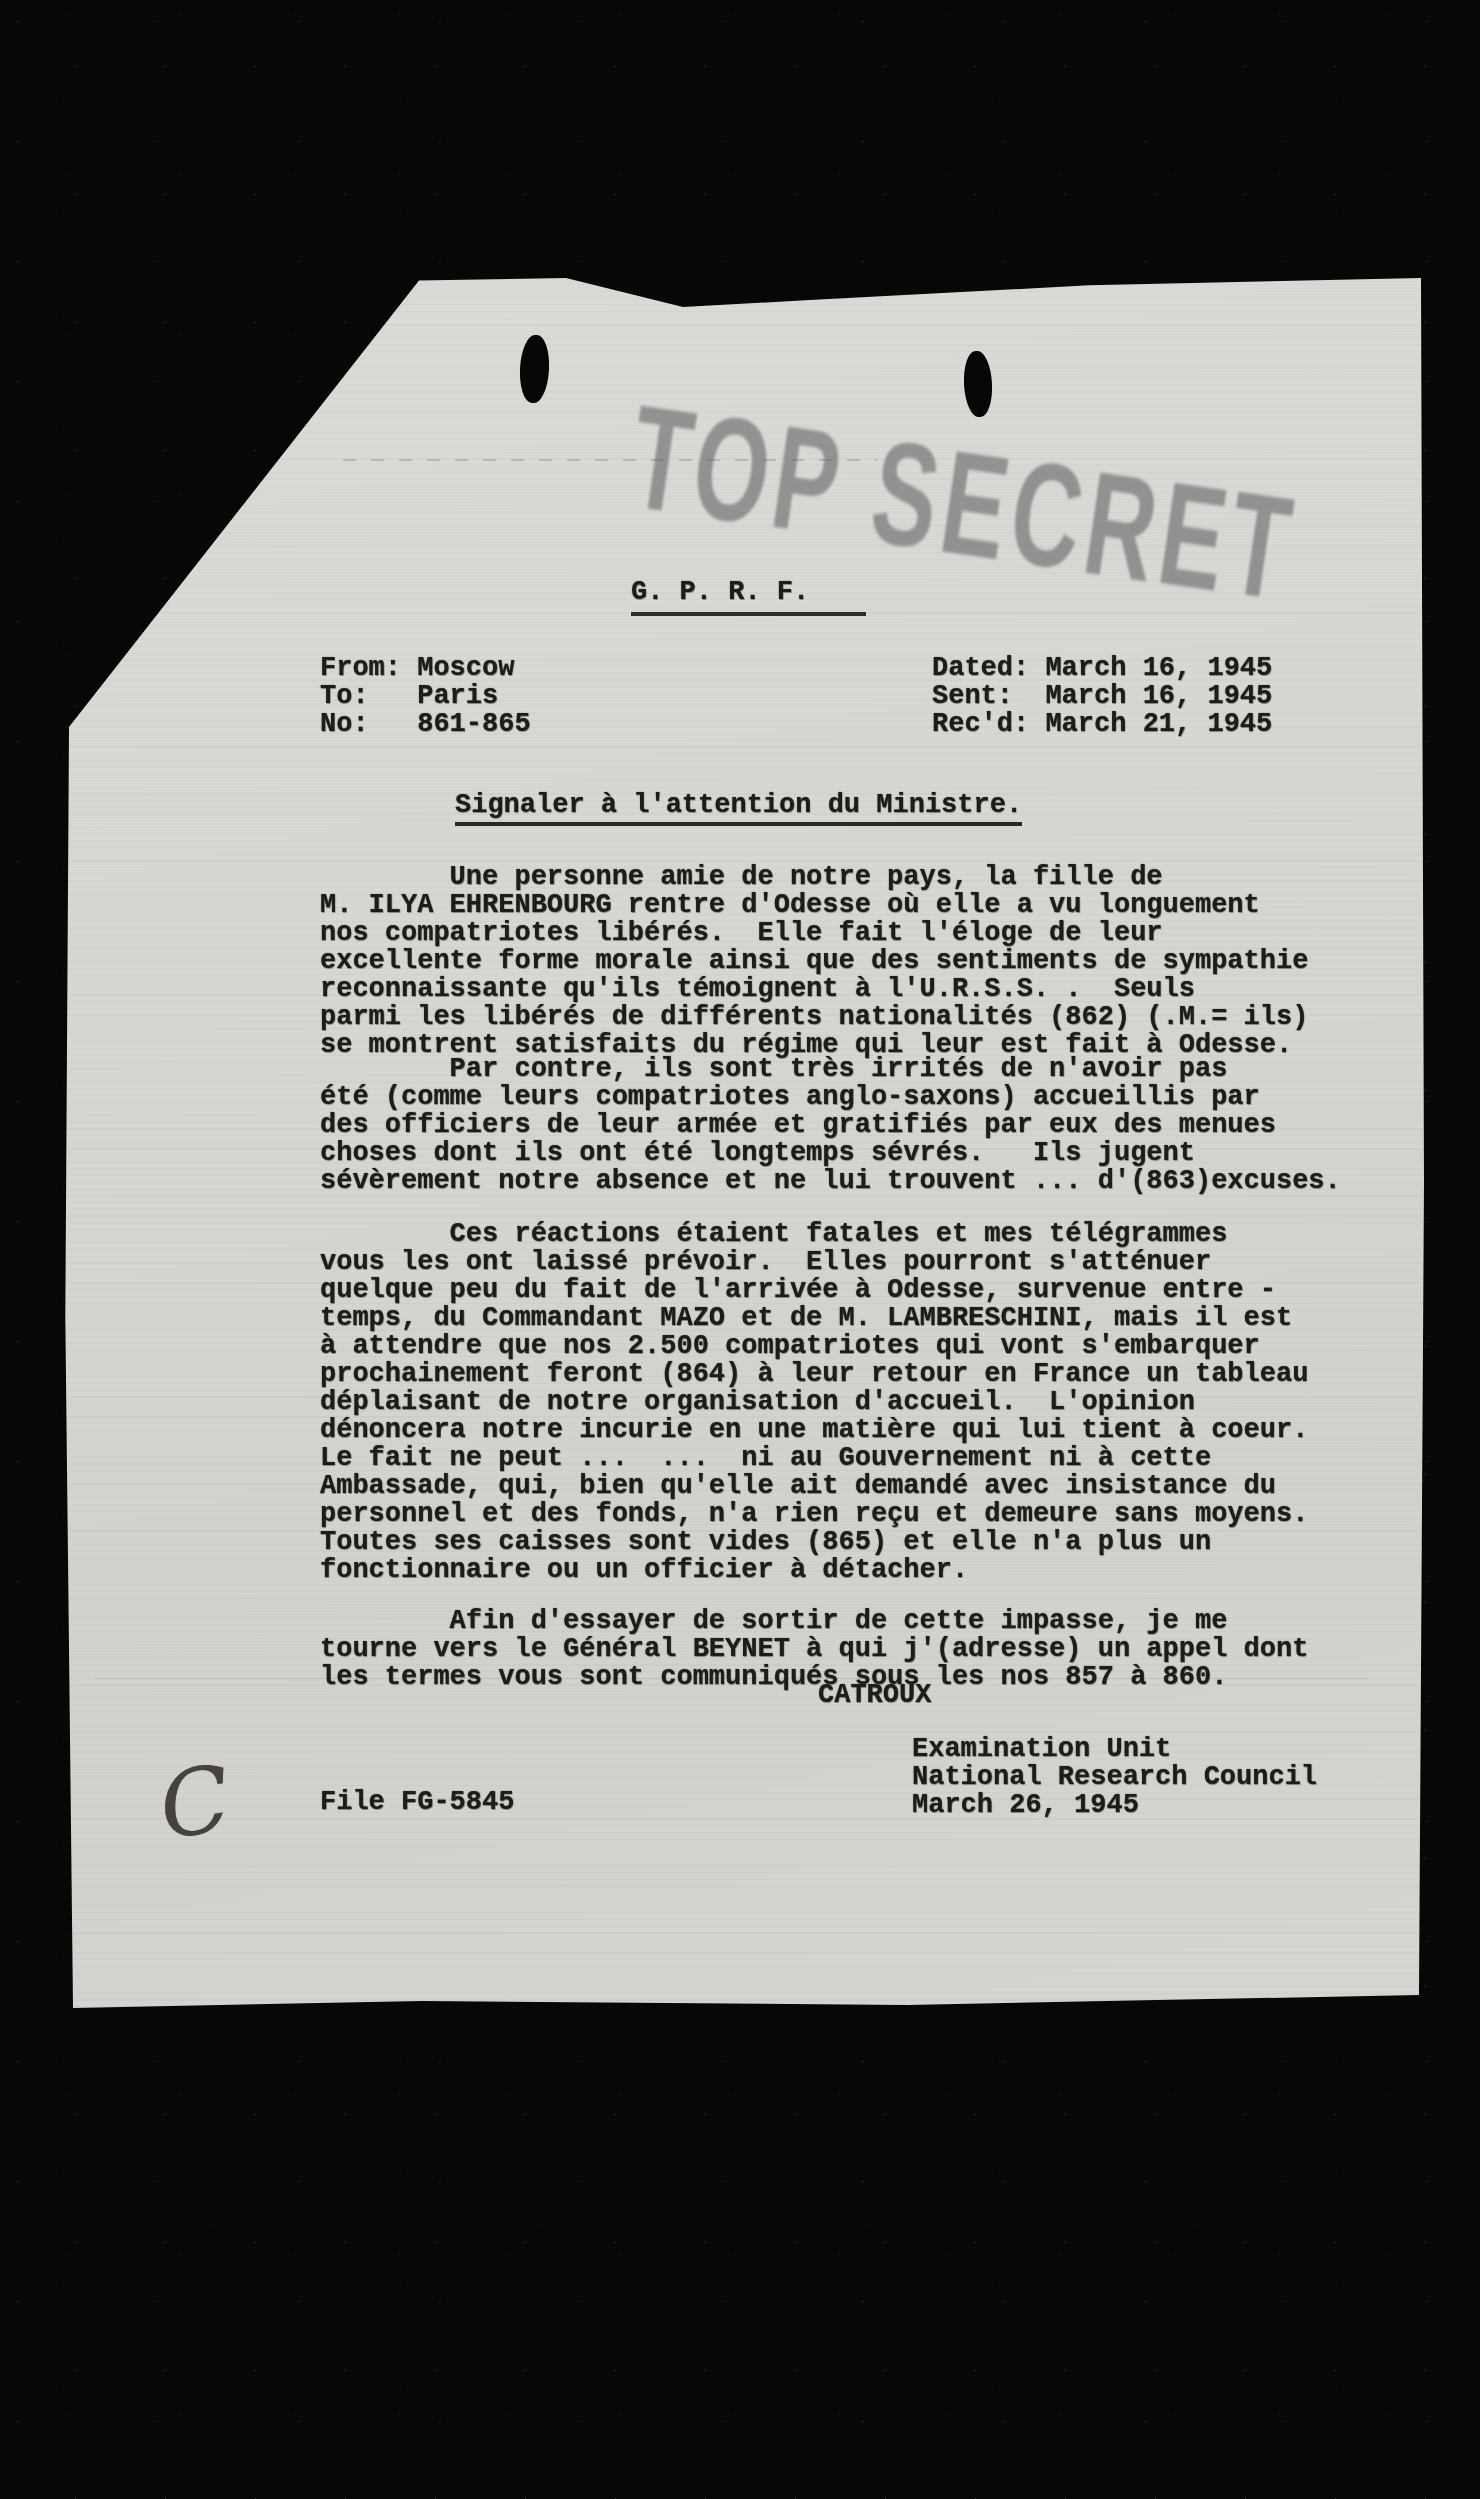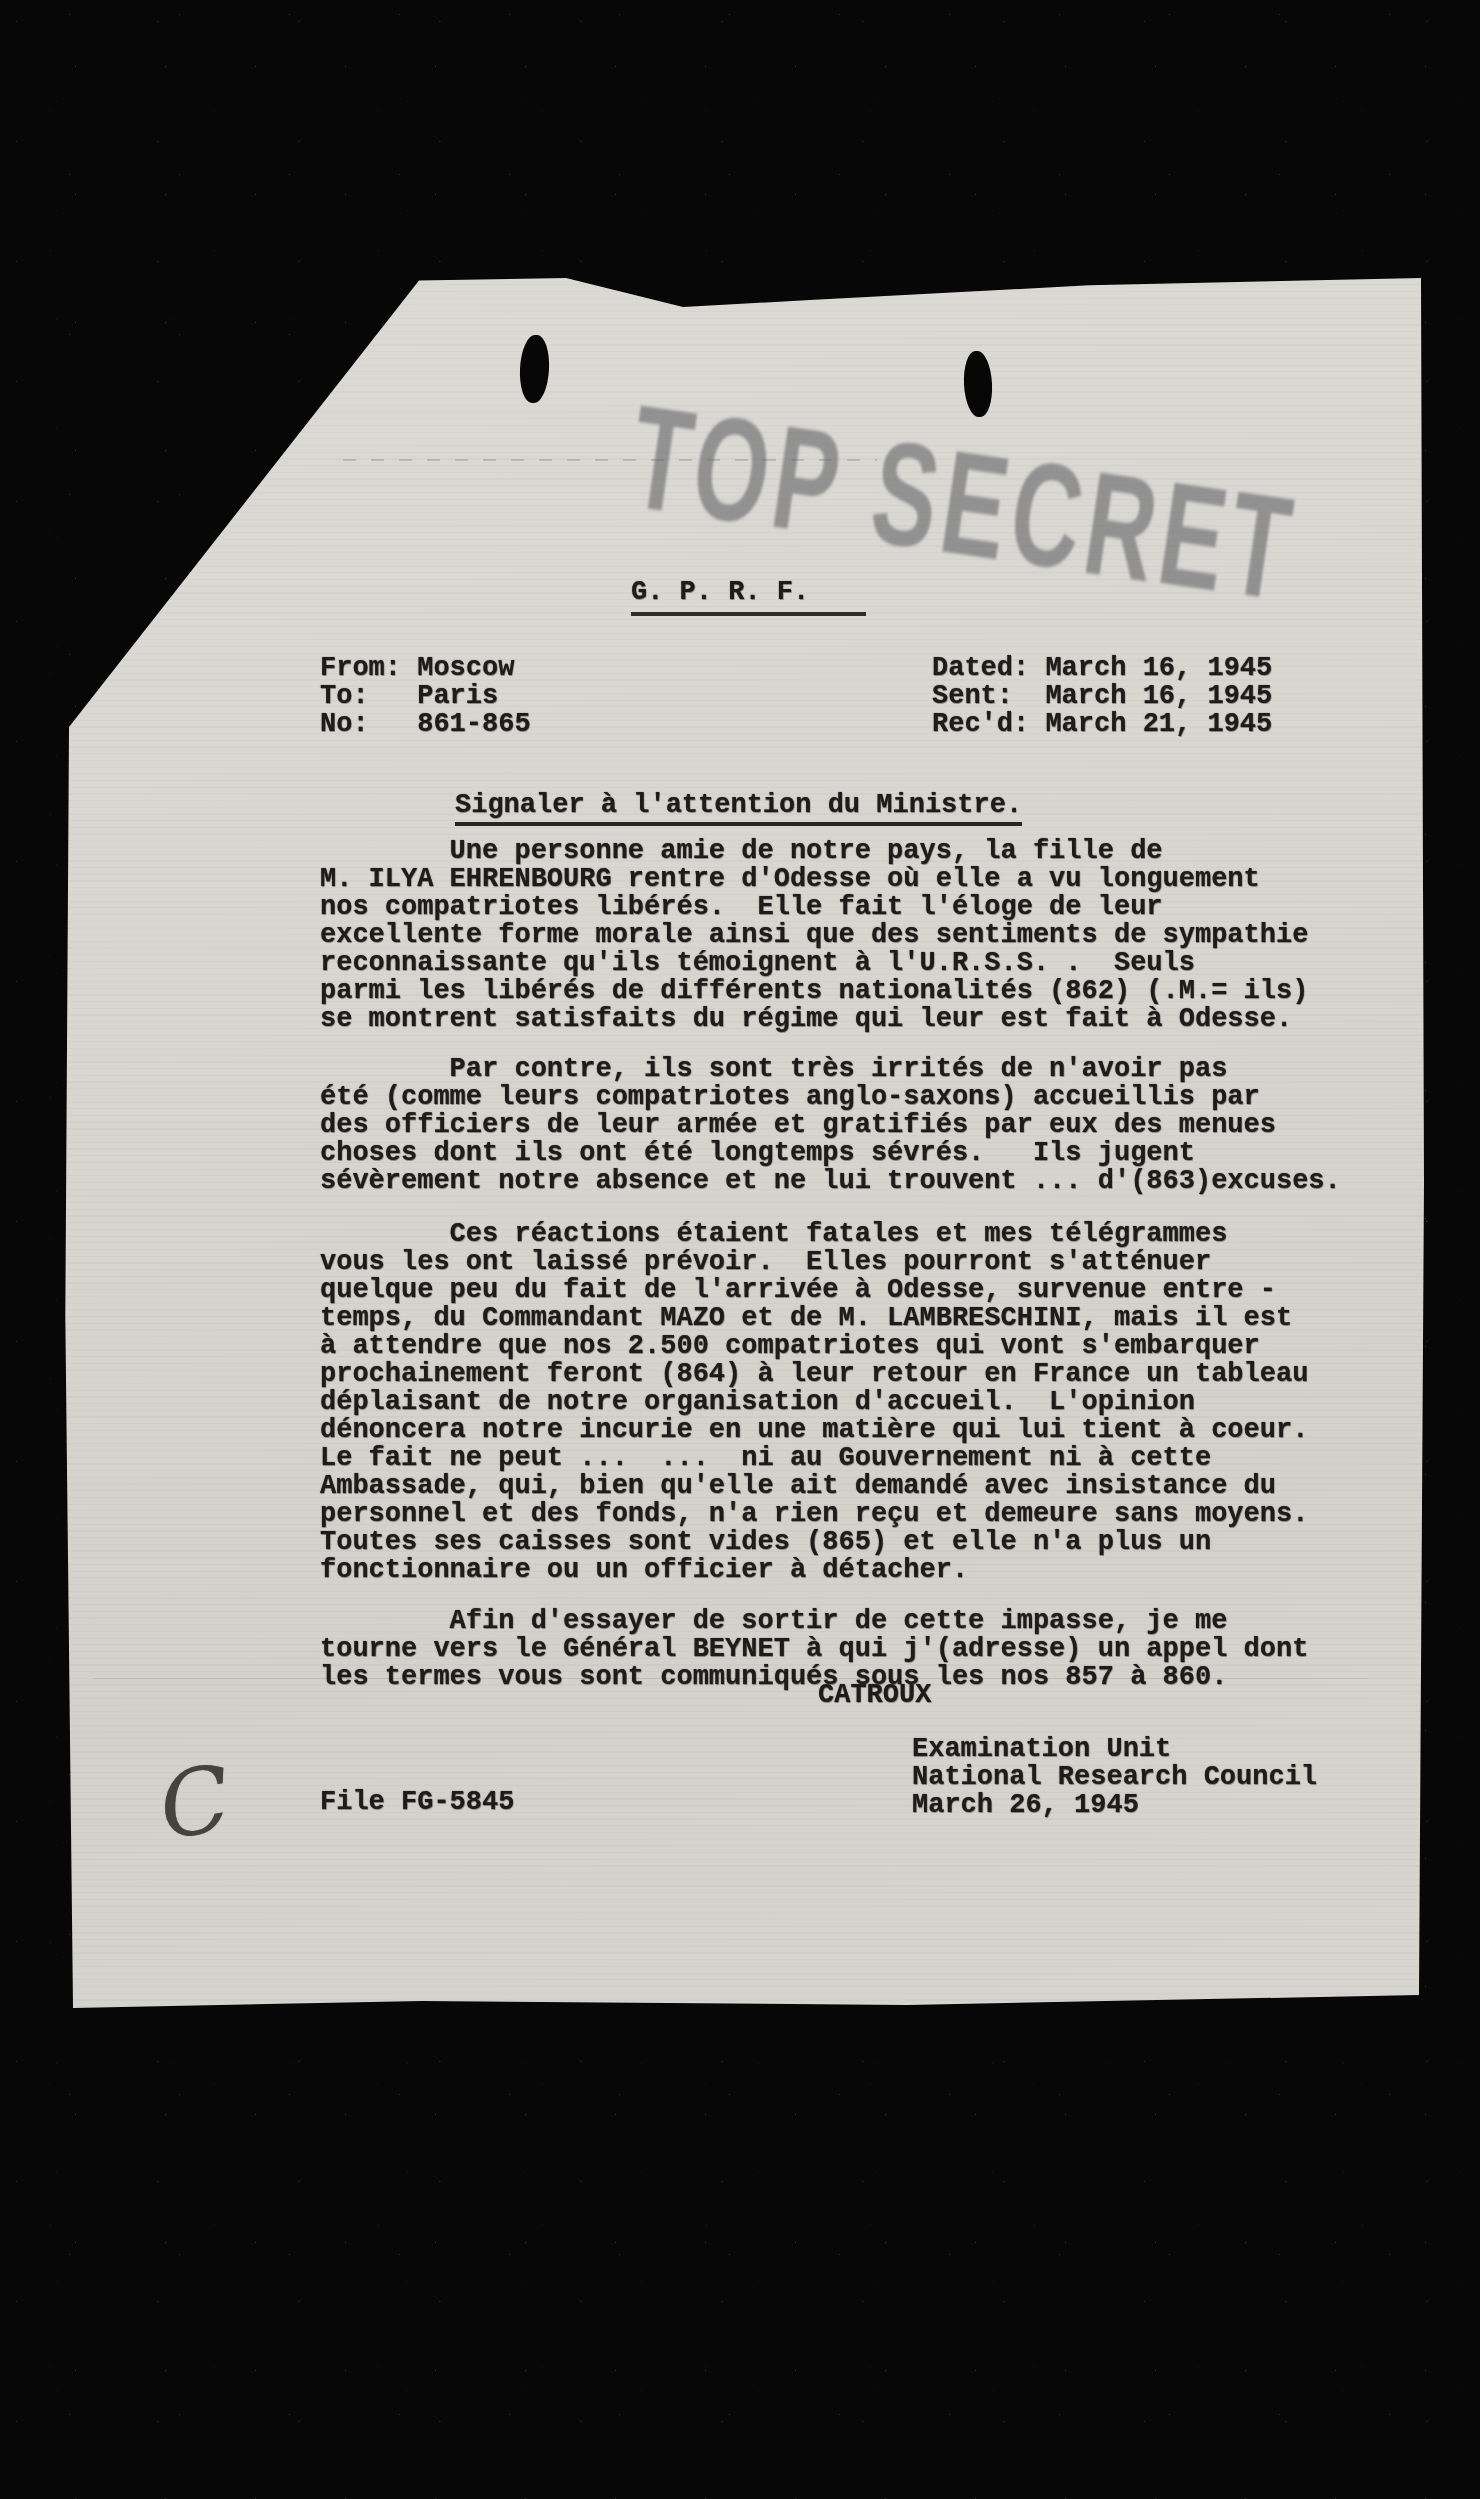--- a/index.html
+++ b/index.html
@@ -60,21 +60,21 @@
     display:inline-block;width:235px;padding-bottom:5.5px;
     border-bottom:4.9px solid rgba(32,30,28,.92);
   }
   .meta-left{left:262px;top:382px;}
   .meta-right{left:874px;top:382px;text-align:center;}
   .subject{left:397px;top:519px;}
   .subject .subject-underline{
     display:inline-block;padding-bottom:3px;
     border-bottom:4.2px solid rgba(30,28,26,.95);
   }
-  .p1{left:262px;top:565px;}
+  .p1{left:262px;top:591px;}
   .p2{left:262px;top:783px;font-family:Liberation Mono, monospace;}
   .p3{left:262px;top:948px;}
   .p4{left:262px;top:1335px;font-family:Liberation Mono, monospace;}
   .signature{left:760px;top:1409px;}
   .exam{left:854px;top:1463px;}
   .file{left:262px;top:1516px;}
 
   .hand-c{
     position:absolute;left:102px;top:1485px;z-index:2;
     font-family:"DejaVu Serif","Liberation Serif",serif;

